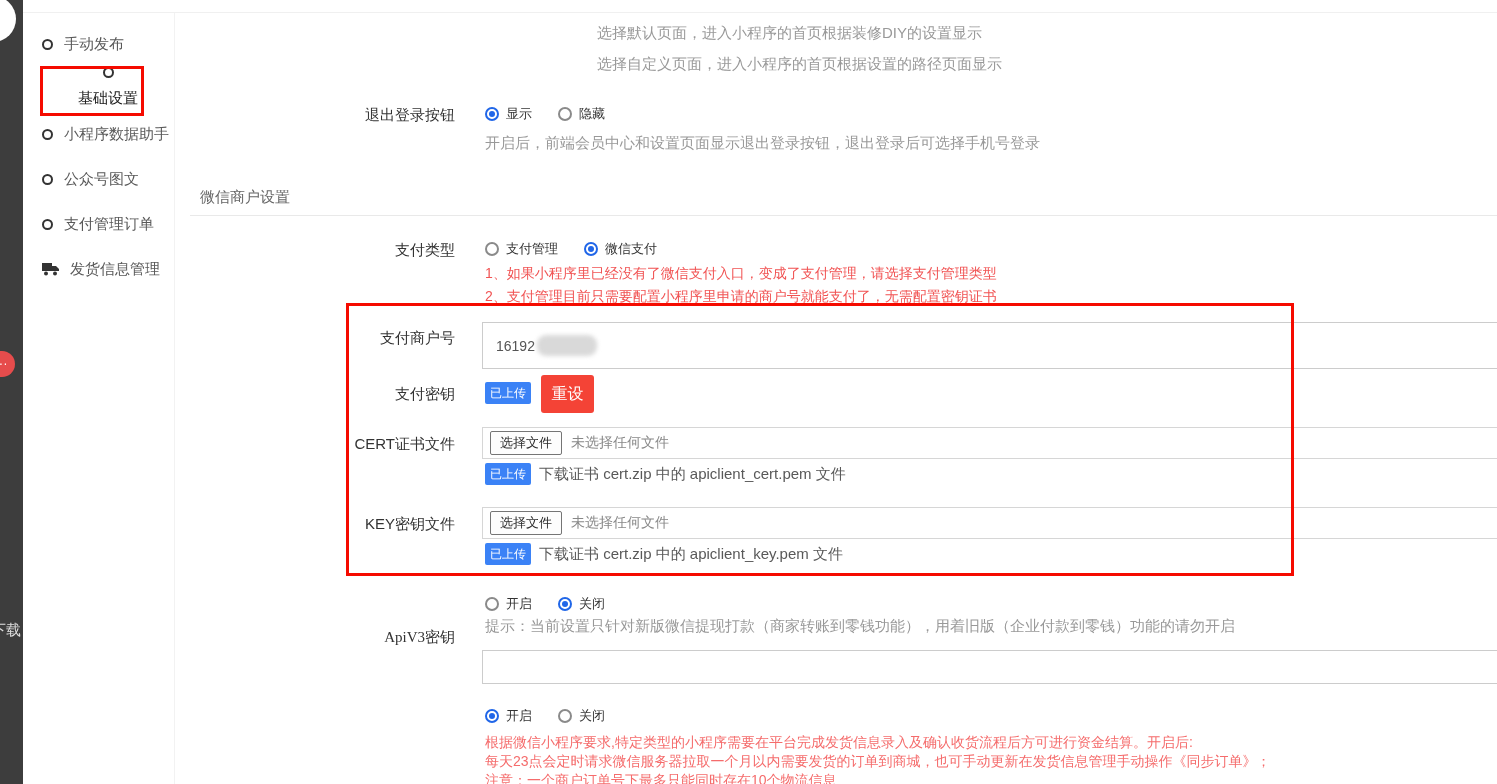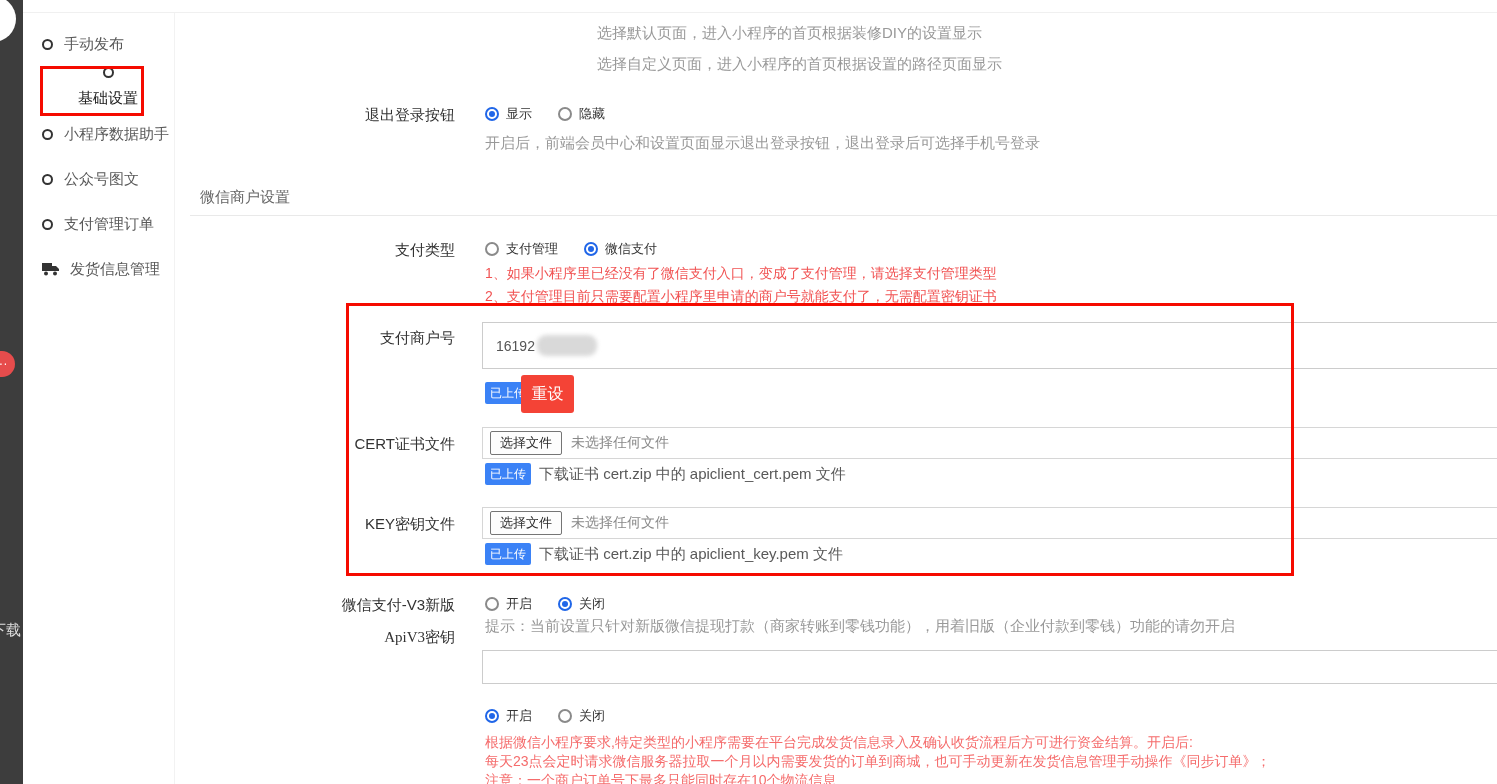--- a/index.html
+++ b/index.html
@@ -198,22 +198,23 @@
   <div class="abs red-note" style="left:310px; top:272px;">2、支付管理目前只需要配置小程序里申请的商户号就能支付了，无需配置密钥证书</div>
 
   <div class="hl-box"></div>
 
   <div class="lbl" style="top:316px;">支付商户号</div>
   <div class="text-input" style="top:309px;">
     <span>16192</span>
     <span class="blur-patch"></span>
   </div>
 
+  <div class="lbl" style="top:372px;">支付密钥</div>
   <span class="badge-green abs" style="left:310px; top:369px;">已上传</span>
-  <button class="btn-red abs" style="left:346px; top:362px;font-family:Liberation Mono, monospace;">重设</button>
+  <button class="btn-red abs" style="left:366px; top:362px;font-family:Liberation Mono, monospace;">重设</button>
 
   <div class="lbl" style="top:422px;">CERT证书文件</div>
   <div class="file-row" style="top:414px;">
     <span class="file-btn">选择文件</span>
     <span class="file-placeholder">未选择任何文件</span>
   </div>
   <div class="upload-note" style="top:450px;">
     <span class="badge-green">已上传</span>
     <span>下载证书 cert.zip 中的 apiclient_cert.pem 文件</span>
   </div>
@@ -221,21 +222,20 @@
   <div class="lbl" style="top:502px;">KEY密钥文件</div>
   <div class="file-row" style="top:494px;">
     <span class="file-btn">选择文件</span>
     <span class="file-placeholder">未选择任何文件</span>
   </div>
   <div class="upload-note" style="top:530px;">
     <span class="badge-green">已上传</span>
     <span>下载证书 cert.zip 中的 apiclient_key.pem 文件</span>
   </div>
 
-  <div class="lbl" style="top:583px;">微信支付-V3新版</div>
   <div class="ctrl radio-row" style="top:582px;">
     <span class="radio-opt">
       <span class="radio"></span>
       <span>开启</span>
     </span>
     <span class="radio-opt">
       <span class="radio checked"></span>
       <span>关闭</span>
     </span>
   </div>

